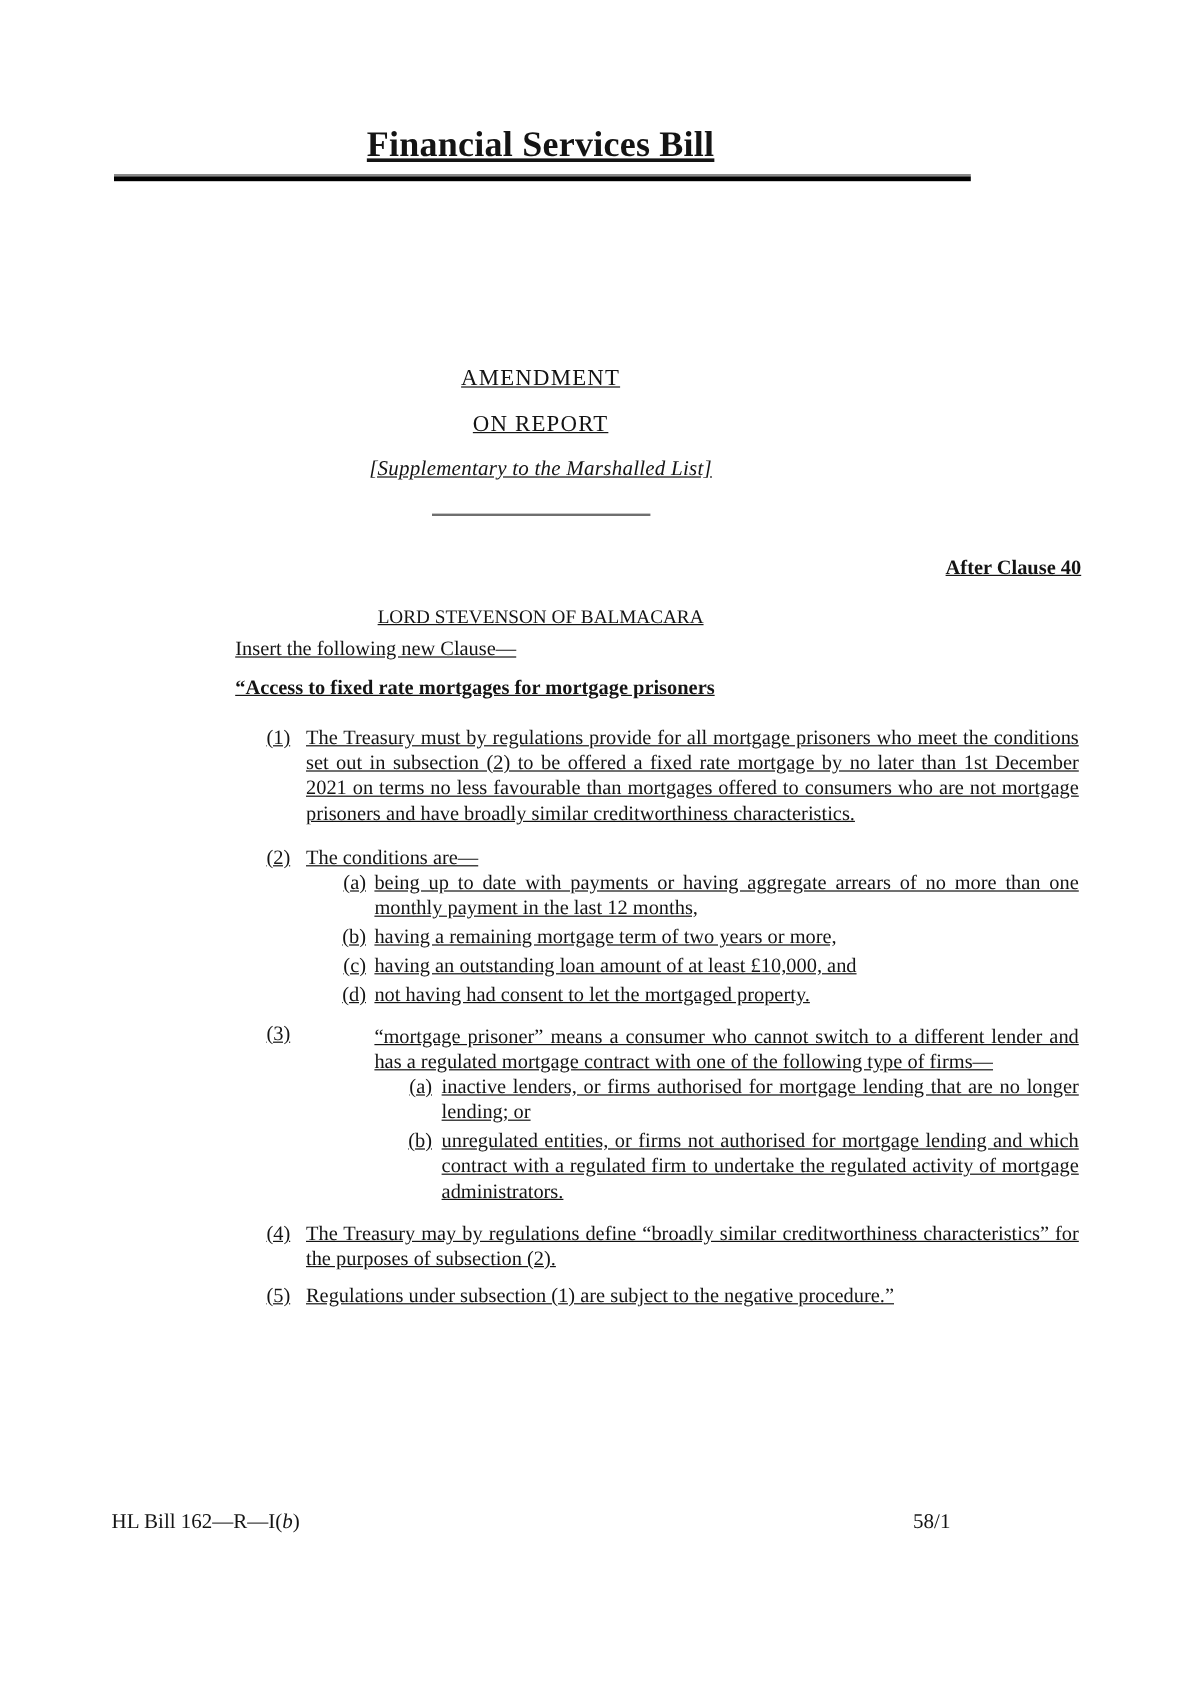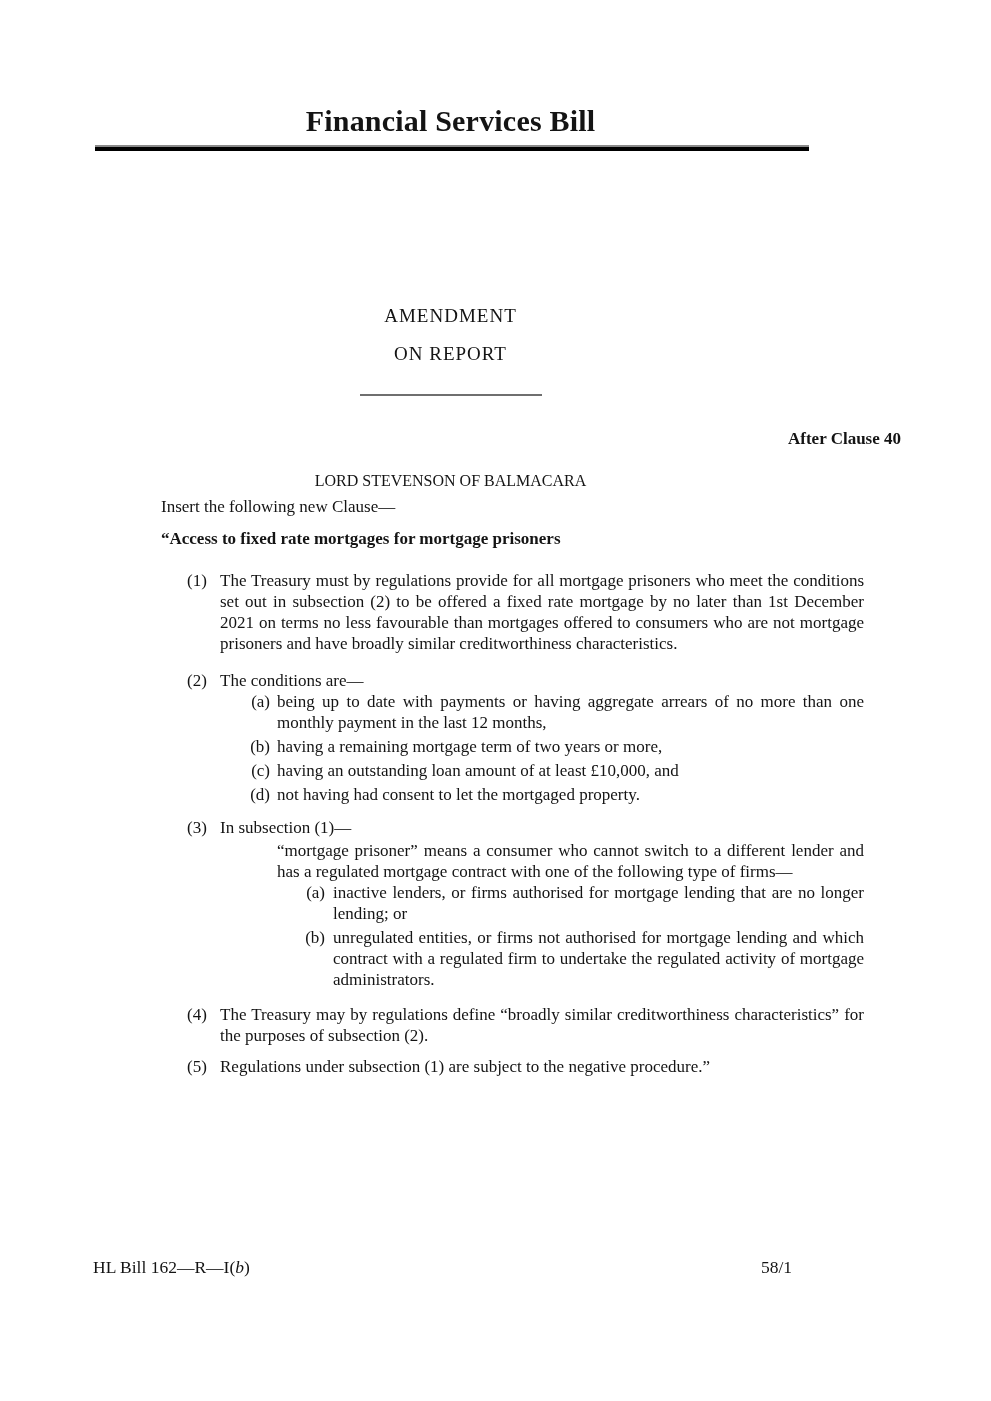--- a/index.html
+++ b/index.html
@@ -4,21 +4,21 @@
 <style>
   * { margin: 0; padding: 0; box-sizing: border-box; }
   html, body { background: #ffffff; }
   body {
     width: 991px; height: 1401px;
     font-family: "Liberation Serif", "DejaVu Serif", serif;
     color: #141414;
     position: relative;
     overflow: hidden;
   }
-  .page { width: 901px; height: 1401px; position: relative; }
+  .page { width: 901px; height: 1401px; position: relative; text-decoration: underline; }
 
   
   .bill-title {
     padding-top: 103px;
     font-size: 30px; line-height: 36px;
     font-weight: bold; text-align: center;
     letter-spacing: 0.2px;
   }
   .double-rule {
     margin: 6px 92px 0 95px;
@@ -43,21 +43,21 @@
   }
 
   .clause-location {
     margin-top: 32px; text-align: right;
     font-size: 17px; line-height: 21px; font-weight: bold;
   }
   .sponsors { margin-top: 22px; text-align: center; font-size: 16px; line-height: 20px; }
 
   
   .content { padding: 0 92px 0 93px; }
-  .clause-body { margin-left: 68px; width: 703px; font-size: 17px; line-height: 21px; }
+  .clause-body { margin-left: 103px; width: 703px; font-size: 17px; line-height: 21px; }
   .instruction { margin-top: 5px; }
   .clause-title { margin-top: 11px; font-weight: bold; }
 
   .ss { display: grid; grid-template-columns: 59px 1fr; }
   .ss-num { padding-left: 26px; }
   .ss-body p.just { text-align: justify; }
   .m-s1 { margin-top: 21px; }
   .m-s2 { margin-top: 16px; }
   .m-s3 { margin-top: 12px; }
   .m-s4 { margin-top: 14px; }
@@ -84,20 +84,21 @@
 <body>
 
 <div class="page">
 
   <h1 class="bill-title">Financial Services Bill</h1>
   <div class="double-rule"></div>
 
   <div class="amendment-heading">
     <div class="heading-line">AMENDMENT</div>
     <div class="heading-line">ON REPORT</div>
+    <div class="marshalled-note">[Supplementary to the Marshalled List]</div>
     <div class="short-rule"></div>
   </div>
 
   <div class="clause-location">After Clause 40</div>
 
   <div class="sponsors">
     <div>LORD STEVENSON OF BALMACARA</div>
   </div>
 
   <div class="content">
@@ -132,21 +133,20 @@
           <div class="item">
             <span class="item-num">(d)</span>
             <p class="just">not having had consent to let the mortgaged property.</p>
           </div>
         </div>
       </div>
 
       <div class="ss m-s3">
         <span class="ss-num">(3)</span>
         <div class="ss-body">
-          <p>In subsection (1)—</p>
           <div class="definition sub3">
             <p class="just">“mortgage prisoner” means a consumer who cannot switch to a different lender and has a regulated mortgage contract with one of the following type of firms—</p>
             <div class="item">
               <span class="item-num">(a)</span>
               <p class="just">inactive lenders, or firms authorised for mortgage lending that are no longer lending; or</p>
             </div>
             <div class="item">
               <span class="item-num">(b)</span>
               <p class="just">unregulated entities, or firms not authorised for mortgage lending and which contract with a regulated firm to undertake the regulated activity of mortgage administrators.</p>
             </div>

